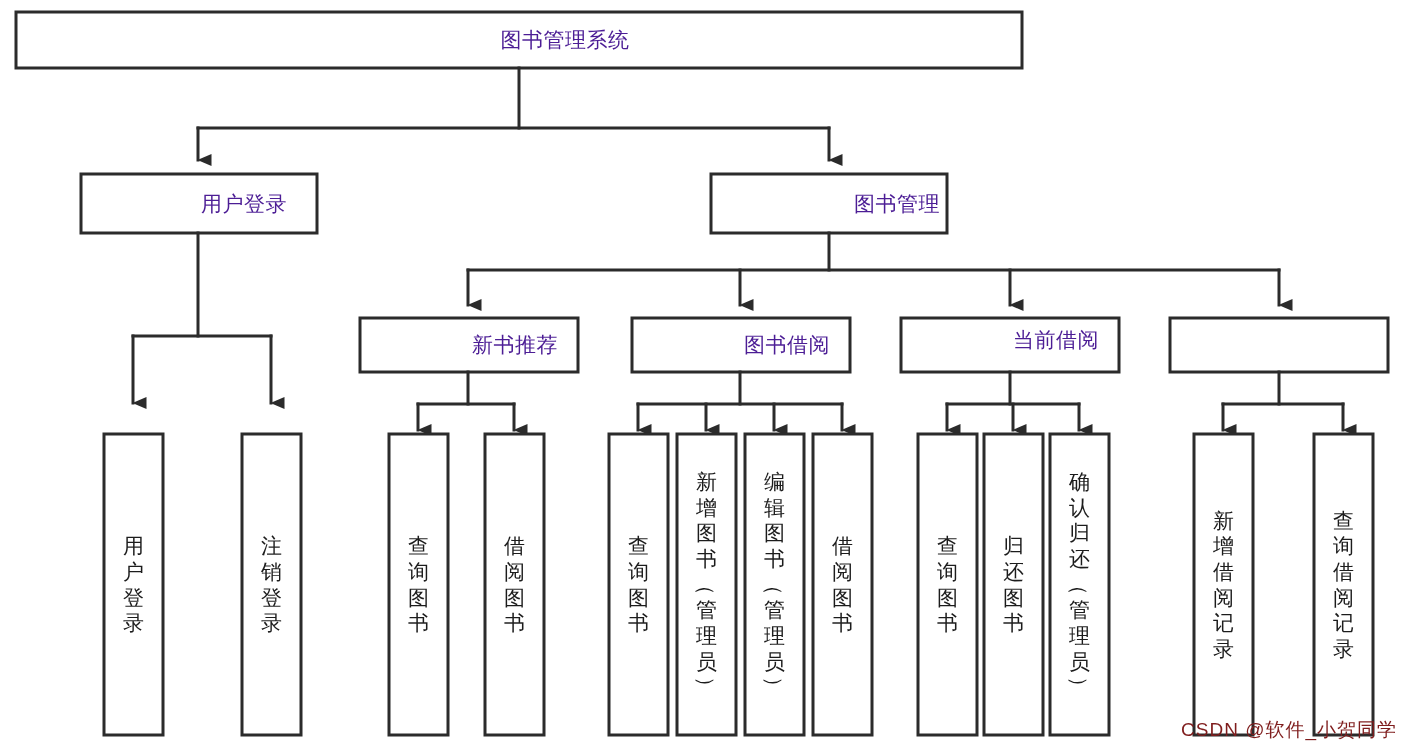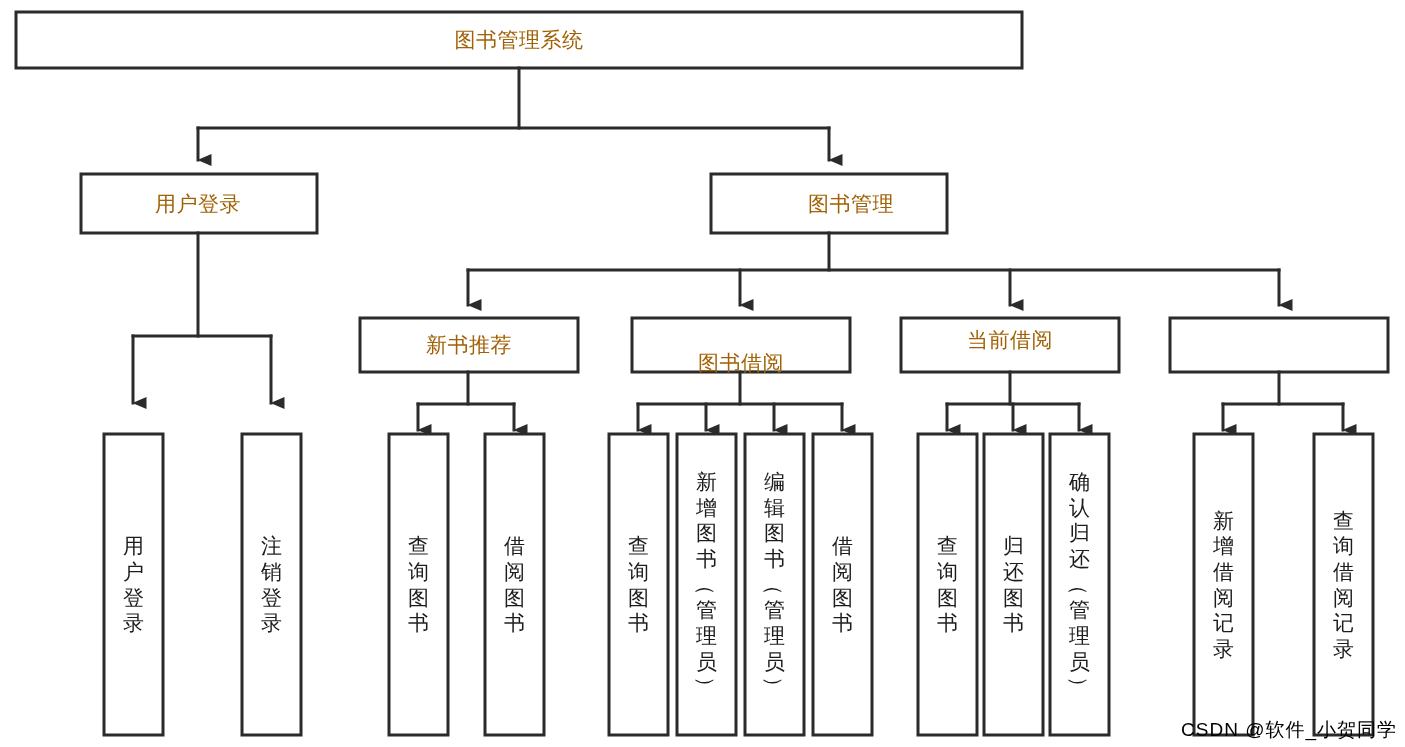--- a/index.html
+++ b/index.html
@@ -40,24 +40,25 @@
   .arrow-head {
     fill: #2b2b2b;
     stroke: none;
   }
   .node-label-h {
     position: absolute;
     display: flex;
     align-items: center;
     justify-content: center;
     font-size: 21px;
-    color: #a16207;
+    color: #4c1d95;
     letter-spacing: 0.5px;
     white-space: nowrap;
     pointer-events: none;
+    margin-left: 46px;
   }
   .node-label-v {
     position: absolute;
     display: flex;
     flex-direction: column;
     align-items: center;
     justify-content: center;
     font-size: 21px;
     color: #1c1c1c;
     line-height: 1.22;
@@ -68,21 +69,21 @@
     text-align: center;
   }
   .vchar.rot {
     transform: rotate(90deg);
   }
   .watermark {
     position: absolute;
     right: 8px;
     bottom: 4px;
     font-size: 19px;
-    color: #000000;
+    color: #7f1d1d;
     letter-spacing: 1px;
     white-space: nowrap;
   }
 </style>
 </head>
 <body>
 
 <div id="diagram-root">
 
   <svg id="diagram-svg" viewBox="0 0 1405 747">
@@ -162,21 +163,21 @@
     <rect class="node-box" x="1194" y="434" width="59" height="301"></rect>
     <rect class="node-box" x="1314" y="434" width="59" height="301"></rect>
   </svg>
 
   <div class="node-label-h" style="left:16px; top:12px; width:1006px; height:56px;">图书管理系统</div>
 
   <div class="node-label-h" style="left:80px; top:174px; width:236px; height:59px;">用户登录</div>
   <div class="node-label-h" style="left:711px; top:174px; width:236px; height:59px;padding-left:22px;">图书管理</div>
 
   <div class="node-label-h" style="left:360px; top:318px; width:218px; height:54px;border-radius:8px;">新书推荐</div>
-  <div class="node-label-h" style="left:632px; top:336px; width:218px; height:54px;">图书借阅</div>
+  <div class="node-label-h" style="left:632px; top:318px; width:218px; height:54px;">图书借阅</div>
   <div class="node-label-h" style="left:901px; top:318px; width:218px; height:44px;font-family:Liberation Mono, monospace;">当前借阅</div>
 
   <div class="node-label-v" style="left:104px; top:434px; width:59px; height:301px;">
       <span class="vchar">用</span>
       <span class="vchar">户</span>
       <span class="vchar">登</span>
       <span class="vchar">录</span>
     </div>
   <div class="node-label-v" style="left:242px; top:434px; width:59px; height:301px;">
       <span class="vchar">注</span>

